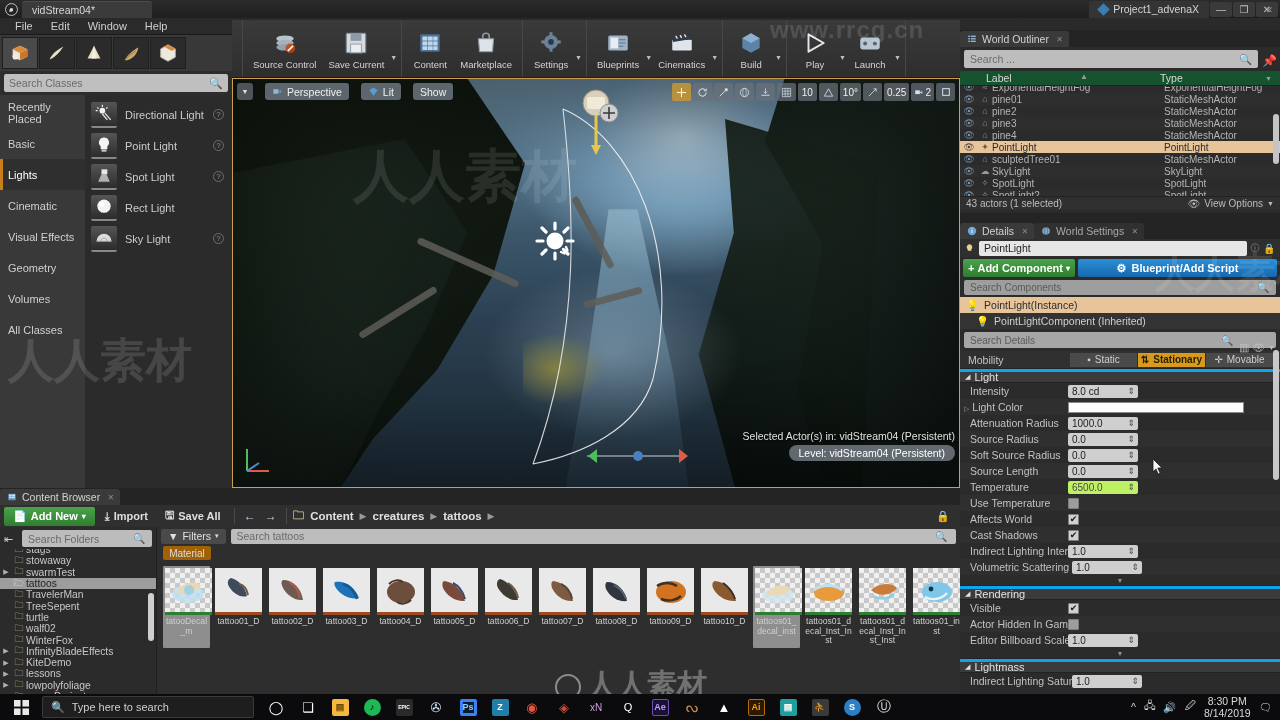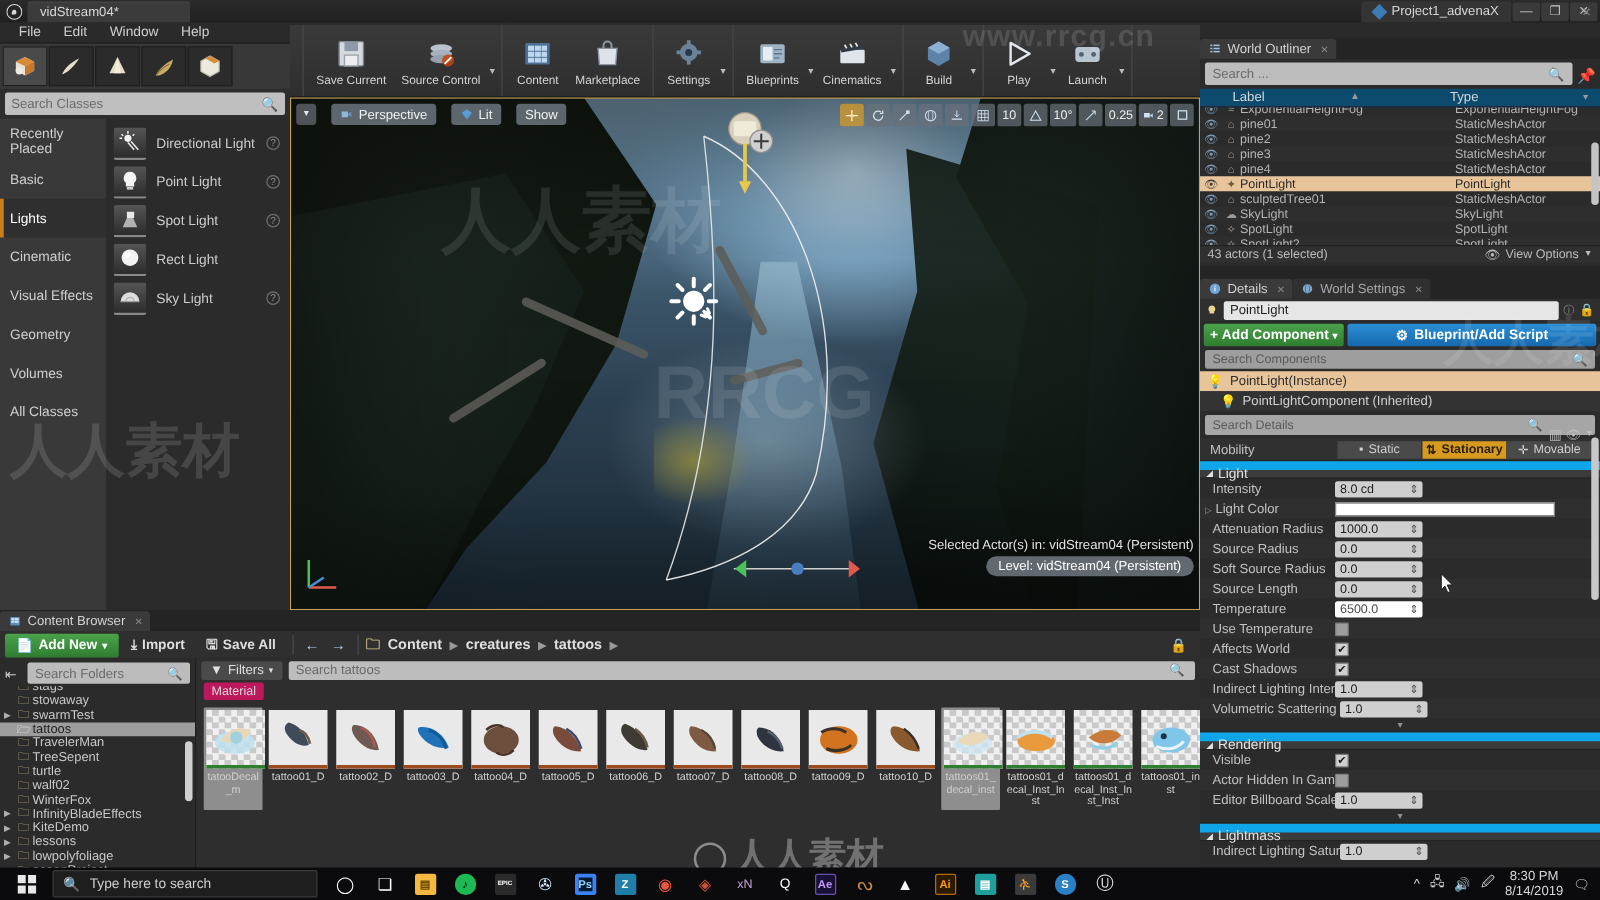--- a/index.html
+++ b/index.html
@@ -152,21 +152,21 @@
   .panel-tab { height: 16px; padding: 0 20px 0 7px; background: #3a3a3a; display: flex; align-items: center;
                gap: 5px; font-size: 10.5px; color: #d2d2d2; border-top-left-radius: 3px;
                border-top-right-radius: 3px; position: relative; }
   .panel-tab.inactive { background: #303030; color: #a8a8a8; }
   .panel-tab .x { position: absolute; right: 6px; font-size: 8px; color: #888; }
   .ol-search { height: 18px; margin: 3px 22px 3px 4px; background: #bdbdbd; border-radius: 2px;
                display:flex; align-items:center; padding: 0 6px; color: #6a6a6a; font-size: 10.5px;
                position: relative; }
   .ol-searchwrap { position: relative; }
   .ol-pin { position: absolute; right: 3px; top: 4px; color: #5d8fc4; font-size: 12px; }
-  .ol-head { height: 15px; background: #0c4a6e; display:flex; align-items:center; font-size: 10.5px;
+  .ol-head { height: 15px; background: #14532d; display:flex; align-items:center; font-size: 10.5px;
              color: #d8d8d8; border-bottom: 1px solid #222; position: relative; }
   .ol-head .lbl { padding-left: 26px; width: 200px; }
   .ol-head .typ { }
   .ol-head .sortarrow { position: absolute; left: 120px; top: 1px; color: #9a9a9a; font-size: 8px; }
   .ol-head .filtarrow { position: absolute; right: 8px; top: 4px; color: #9a9a9a; font-size: 7px; }
   .ol-rows { height: 110px; overflow: hidden; position: relative; }
   .ol-row { height: 12px; display: flex; align-items: center; font-size: 10px; color: #b4b4b4; }
   .ol-row:nth-child(even) { background: #2e2e2e; }
   .ol-row.sel { background: #e8c49a; color: #2a2a2a; }
   .ol-eye { width: 18px; text-align: center; color: #7d9ab5; font-size: 9px; }
@@ -196,28 +196,28 @@
   .comp-row.sub { background: #333333; color: #cfcfcf; padding-left: 16px; }
   .det-search2 { height: 16px; margin: 3px 4px; background: #a6a6a6; border-radius: 2px;
     display:flex; align-items:center; padding: 0 6px; color: #5a5a5a; font-size: 10px; position: relative; }
   .mobility-row { height: 18px; display:flex; align-items:center; background: #303030; border-bottom: 1px solid #242424; }
   .mobility-row .lbl { width: 110px; padding-left: 8px; font-size: 10.5px; color: #c4c4c4; }
   .mob-seg { display:flex; flex: 1; height: 14px; margin-right: 6px; }
   .mob-b { flex: 1; display:flex; align-items:center; justify-content:center; gap:4px;
     background: #4a4a4a; font-size: 10px; color: #cfcfcf; border-right: 1px solid #2e2e2e; }
   .mob-b.on { background: #d79a1e; color: #2a2000; font-weight: bold; }
   .sec-head { height: 14px; background: #3b3b3b; display:flex; align-items:center; gap: 4px;
-    padding-left: 5px; font-size: 11px; color: #e2e2e2; border-top: 7px solid #0ea5e9; border-bottom: 1px solid #222; }
+    padding-left: 5px; font-size: 11px; color: #e2e2e2; border-top: 3px solid #0ea5e9; border-bottom: 1px solid #222; }
   .prow { height: 16px; display: flex; align-items: center; font-size: 10.5px; }
   .prow:nth-child(even) { background: #2f2f2f; }
   .prow .plabel { width: 108px; padding-left: 10px; color: #c2c2c2; overflow:hidden; white-space:nowrap; }
   .prow .plabel.arrowed { padding-left: 4px; }
   .numfield { width: 70px; height: 13px; background: #cfcfcf; border-radius: 2px; color: #1c1c1c;
     font-size: 10px; display: flex; align-items: center; padding: 0 4px; position: relative; }
-  .numfield.dim { background: #ffffff; color: #4a4a4a; }
+  .numfield.dim { background: #bef264; color: #4a4a4a; }
   .numfield .spin { position:absolute; right: 3px; color: #4a4a4a; font-size: 9px; }
   .colorfield { width: 176px; height: 11px; background: #ffffff; border: 1px solid #8a8a8a; }
   .chk { width: 11px; height: 11px; background: #d0d0d0; border: 1px solid #7d7d7d; border-radius: 1px;
          display:flex; align-items:center; justify-content:center; color:#1c1c1c; font-size: 9px; }
   .chk.off { background: #9d9d9d; }
   .sec-more { height: 11px; display:flex; align-items:center; justify-content:center;
     background: #2b2b2b; color: #8e8e8e; font-size: 7px; border-bottom: 1px solid #232323; }
   .det-scroll { position: absolute; right: 1px; top: 128px; width: 6px; height: 130px; background: #c8c8c8; border-radius: 3px; }
 
   
@@ -243,21 +243,21 @@
   .fold .exp { width: 12px; text-align:center; font-size: 7px; color: #b0b0b0; }
   .fold .ficon { width: 14px; text-align: center; font-size: 9px; color: #d2c08a; }
   .fold.sel .ficon { color: #e8e8e8; }
   .fold-scroll { position:absolute; right: 2px; top: 44px; width: 6px; height: 48px; background: #cfcfcf; border-radius: 3px; }
   .cb-right { flex: 1; background: #2e2e2e; position: relative; }
   .cb-filterrow { height: 18px; display:flex; align-items:center; gap: 5px; padding: 2px 4px; }
   .filters-btn { height: 15px; padding: 0 7px; background: #4a4a4a; border-radius: 2px; display:flex;
     align-items:center; gap: 4px; font-size: 10.5px; color: #e0e0e0; }
   .assetsearch { flex: 1; height: 15px; background: #bdbdbd; border-radius: 2px; display:flex;
     align-items:center; padding: 0 6px; color: #6a6a6a; font-size: 10.5px; position: relative; }
-  .mat-pill { margin: 1px 0 2px 6px; height: 14px; width: 48px; background: #be185d; border-radius: 2px;
+  .mat-pill { margin: 1px 0 2px 6px; height: 14px; width: 48px; background: #a16207; border-radius: 2px;
     display:flex; align-items:center; justify-content:center; font-size: 10px; color: #dcdcdc; }
   .assets { display:flex; gap: 7px; padding: 6px 0 0 8px; }
   .asset { width: 47px; }
   .asset .thumb { width: 47px; height: 47px; background: #e9e9e9; position: relative; overflow:hidden; }
   .asset .thumb::after { content:''; position:absolute; left:0; right:0; bottom:0; height: 3px; background: #9c4a20; }
   .asset.inst .thumb { background:
       repeating-conic-gradient(#c9c9c9 0% 25%, #f0f0f0 0% 50%) 0 0/10px 10px; }
   .asset.inst .thumb::after { background: #2f7d30; }
   .asset.selected { background: #8e8e8e; padding: 2px; margin: -2px; border-radius: 1px; }
   .asset .aname { text-align:center; font-size: 8.6px; color: #cfcfcf; margin-top: 2px; line-height: 9.5px;
@@ -314,38 +314,38 @@
     <div class="mi">Edit</div>
     <div class="mi">Window</div>
     <div class="mi">Help</div>
   </div>
 
   <div class="maintoolbar">
     <div class="tb-group">
       <div class="tb-item">
         <div class="tb-ico">
           <svg width="26" height="26" viewBox="0 0 24 24">
-              <rect x="3" y="3" width="18" height="18" rx="1" fill="#d6d9dd" stroke="#7a8590"></rect>
-              <rect x="7" y="3" width="10" height="7" fill="#8d99a6"></rect>
-              <rect x="7" y="13" width="10" height="8" fill="#eceef0" stroke="#9aa3ad"></rect>
-            </svg>
-        </div>
-        <div class="tb-lbl">Save Current</div>
-      </div>
-      <div class="tb-item">
-        <div class="tb-ico">
-          <svg width="26" height="26" viewBox="0 0 24 24">
               <ellipse cx="12" cy="8" rx="8" ry="3" fill="#b9c3cd"></ellipse>
               <ellipse cx="12" cy="12" rx="8" ry="3" fill="#a5b1bd"></ellipse>
               <ellipse cx="12" cy="16" rx="8" ry="3" fill="#94a2b0"></ellipse>
               <circle cx="17" cy="17" r="4.5" fill="#c1440e" opacity=".85"></circle>
               <path d="M14.5 19.5L19.5 14.5" stroke="#fff" stroke-width="1.4"></path>
             </svg>
         </div>
         <div class="tb-lbl">Source Control</div>
+      </div>
+      <div class="tb-item">
+        <div class="tb-ico">
+          <svg width="26" height="26" viewBox="0 0 24 24">
+              <rect x="3" y="3" width="18" height="18" rx="1" fill="#d6d9dd" stroke="#7a8590"></rect>
+              <rect x="7" y="3" width="10" height="7" fill="#8d99a6"></rect>
+              <rect x="7" y="13" width="10" height="8" fill="#eceef0" stroke="#9aa3ad"></rect>
+            </svg>
+        </div>
+        <div class="tb-lbl">Save Current</div>
       </div>
       <div class="tb-caret">▼</div>
     </div>
 
     <div class="tb-group">
       <div class="tb-item">
         <div class="tb-ico">
           <svg width="26" height="26" viewBox="0 0 24 24">
               <rect x="3" y="4" width="18" height="16" rx="1" fill="#4c6f94"></rect>
               <g fill="#bcd7ee">
@@ -582,21 +582,20 @@
     <div class="river"></div>
     <div class="mist"></div>
     <div class="foliage-y"></div>
     <div class="branch" style="left:180px; top:180px; width:110px; transform: rotate(24deg);"></div>
     <div class="branch" style="left:120px; top:230px; width:90px; transform: rotate(-32deg);"></div>
     <div class="branch" style="left:320px; top:150px; width:80px; transform: rotate(62deg);"></div>
     <div class="branch" style="left:350px; top:215px; width:60px; transform: rotate(-15deg);"></div>
     <div class="vp-vignette"></div>
 
     <div class="wm" style="left:120px; top:60px; font-size:56px; color:rgba(255,255,255,0.10);">人人素材</div>
-    <div class="wm" style="left:290px; top:200px; font-size:60px; color:rgba(255,255,255,0.10);">RRCG</div>
 
     <svg class="spline" width="728" height="410">
       <path d="M330 30 C 340 120, 350 250, 300 385" stroke="#e8e8e8" stroke-width="1.1" fill="none" opacity=".9"></path>
       <path d="M330 30 C 400 60, 450 170, 420 300 C 405 350, 350 375, 300 385" stroke="#f2f2f2" stroke-width="1.1" fill="none" opacity=".9"></path>
     </svg>
 
     <div class="vp-toolbar">
       <div class="vp-arrowbtn">▼</div>
       <div class="vp-btn">
         <svg width="11" height="11" viewBox="0 0 24 24">

